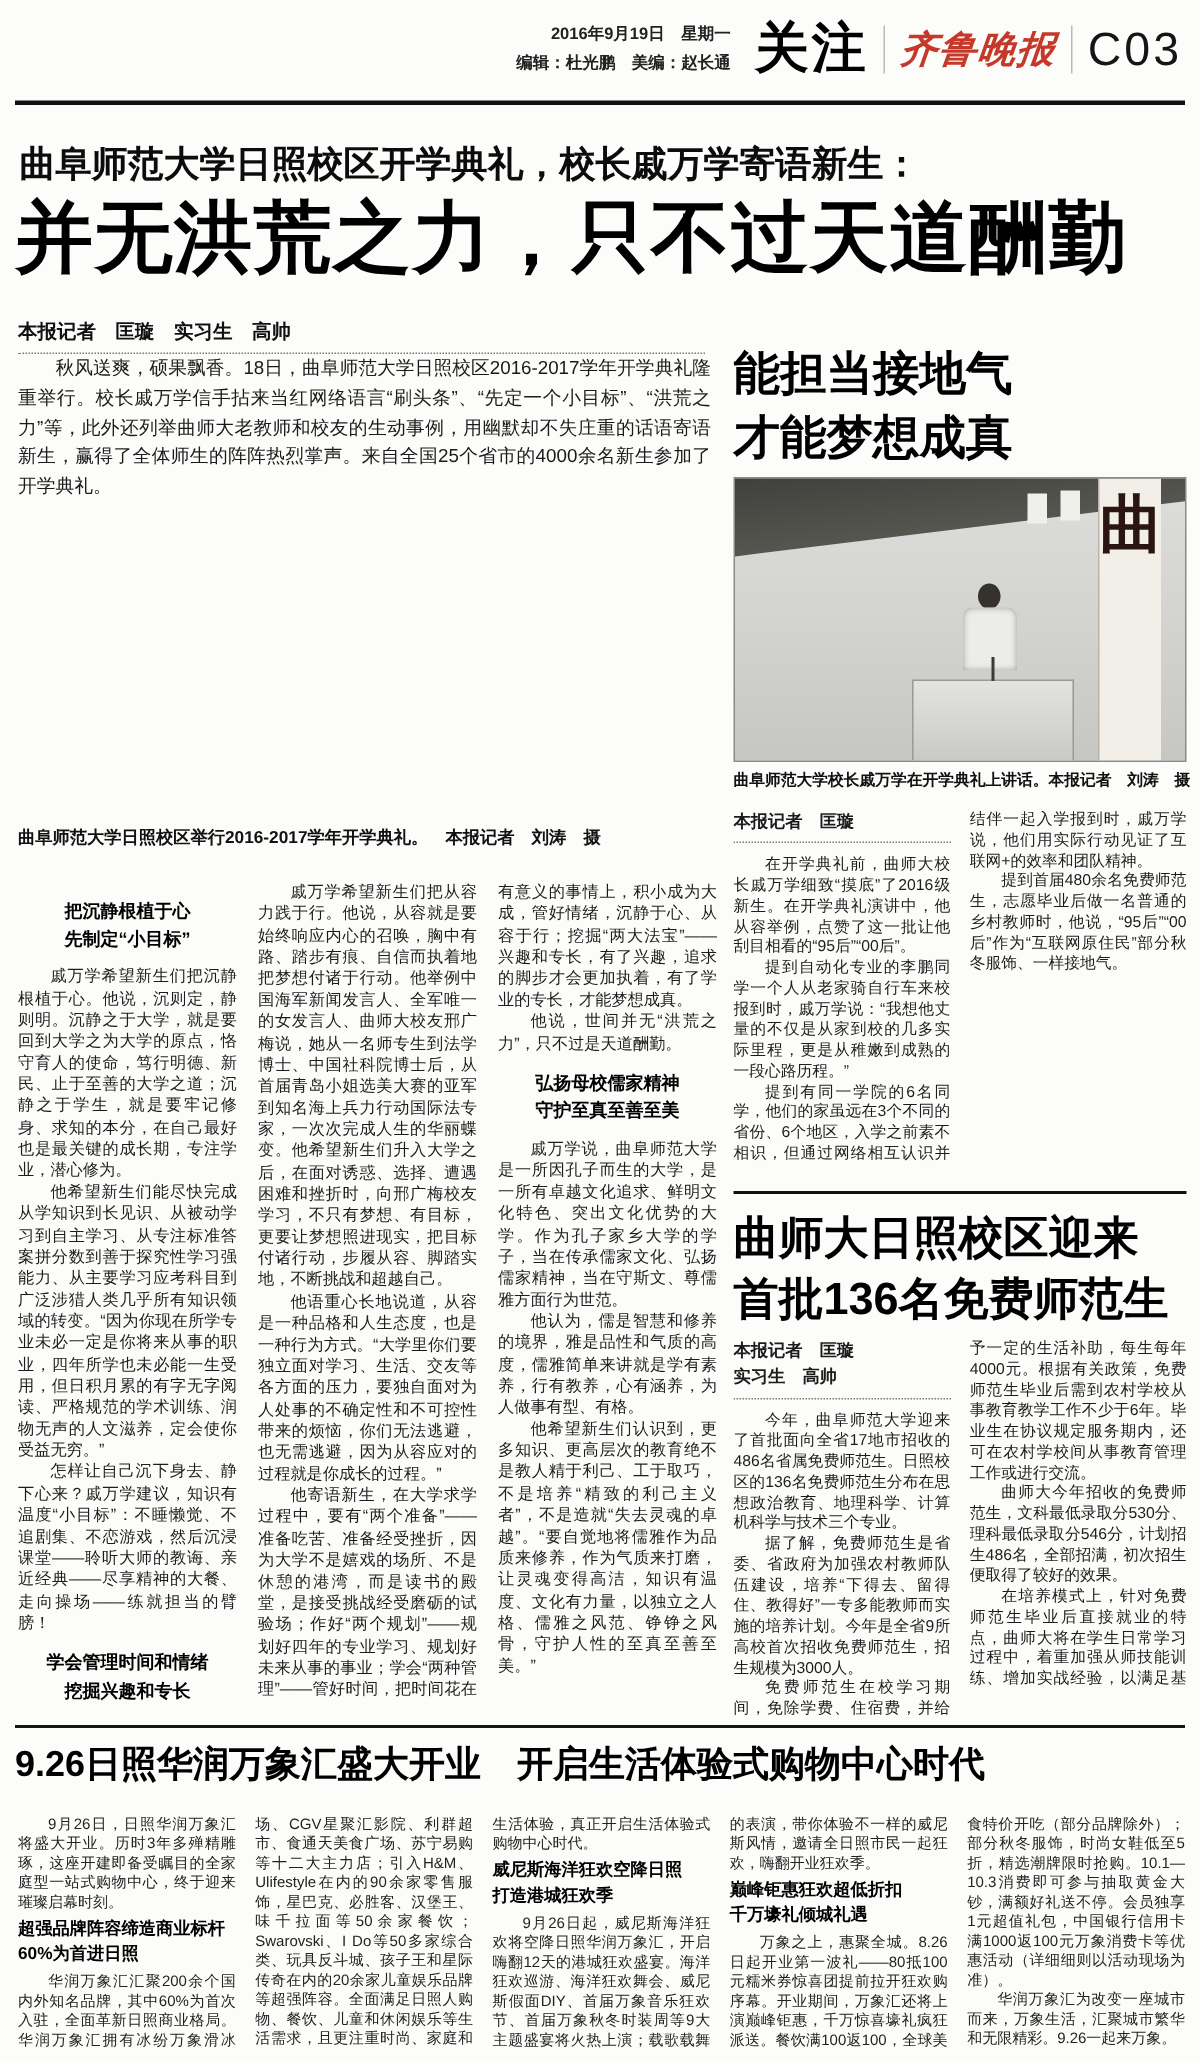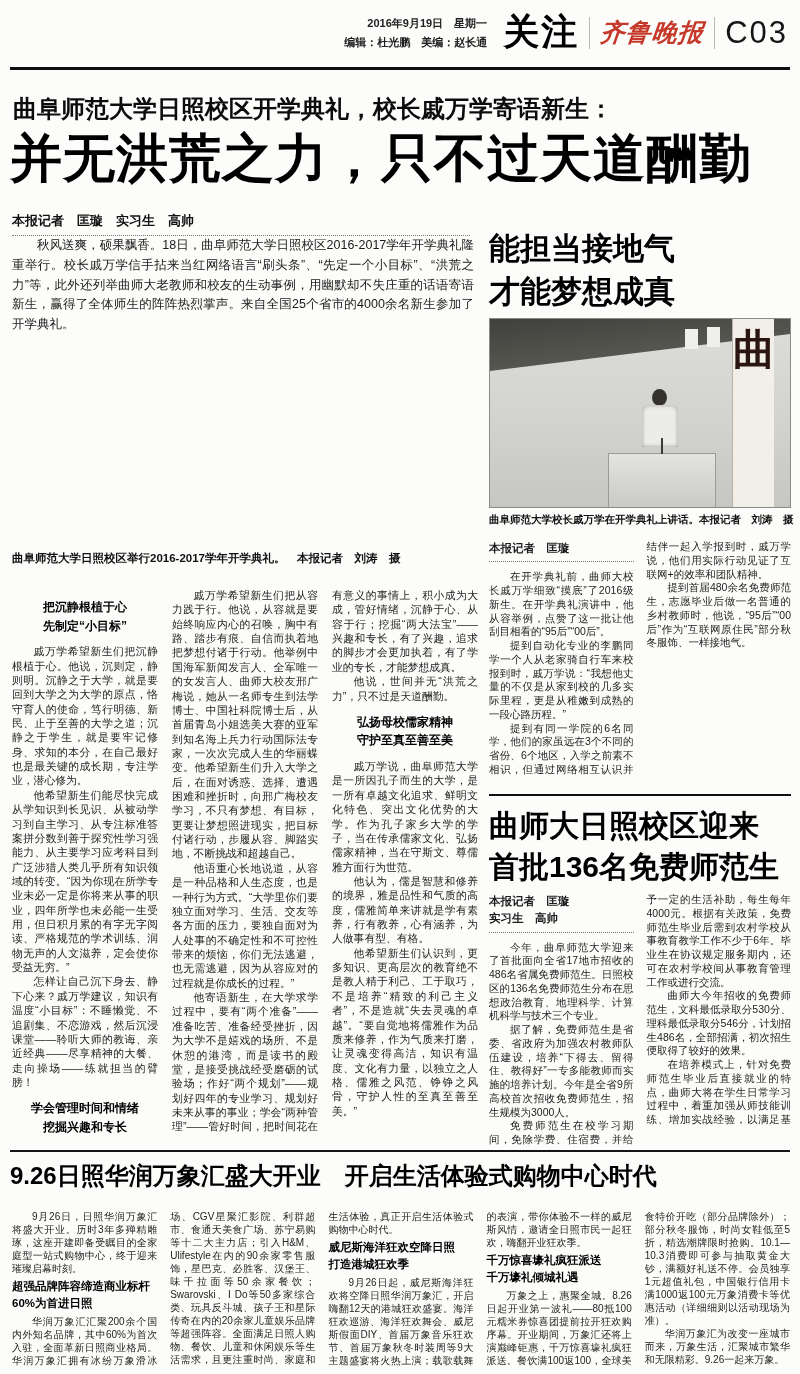--- a/index.html
+++ b/index.html
@@ -163,19 +163,19 @@
   <div class="bottom-rule"></div>
   <div class="ad-headline">9.26日照华润万象汇盛大开业　开启生活体验式购物中心时代</div>
   <div class="ad-body">
       <p class="para">9月26日，日照华润万象汇将盛大开业。历时3年多殚精雕琢，这座开建即备受瞩目的全家庭型一站式购物中心，终于迎来璀璨启幕时刻。</p>
       <h3 class="subhead">超强品牌阵容缔造商业标杆
 60%为首进日照</h3>
       <p class="para">华润万象汇汇聚200余个国内外知名品牌，其中60%为首次入驻，全面革新日照商业格局。华润万象汇拥有冰纷万象滑冰场、CGV星聚汇影院、利群超市、食通天美食广场、苏宁易购等十二大主力店；引入H&amp;M、Ulifestyle在内的90余家零售服饰，星巴克、必胜客、汉堡王、味千拉面等50余家餐饮；Swarovski、I Do等50多家综合类、玩具反斗城、孩子王和星际传奇在内的20余家儿童娱乐品牌等超强阵容。全面满足日照人购物、餐饮、儿童和休闲娱乐等生活需求，且更注重时尚、家庭和生活体验，真正开启生活体验式购物中心时代。</p>
       <h3 class="subhead">威尼斯海洋狂欢空降日照
 打造港城狂欢季</h3>
       <p class="para">9月26日起，威尼斯海洋狂欢将空降日照华润万象汇，开启嗨翻12天的港城狂欢盛宴。海洋狂欢巡游、海洋狂欢舞会、威尼斯假面DIY、首届万象音乐狂欢节、首届万象秋冬时装周等9大主题盛宴将火热上演；载歌载舞的表演，带你体验不一样的威尼斯风情，邀请全日照市民一起狂欢，嗨翻开业狂欢季。</p>
-      <h3 class="subhead">千万惊喜壕礼疯狂派送
+      <h3 class="subhead">巅峰钜惠狂欢超低折扣
 千万壕礼倾城礼遇</h3>
       <p class="para">万象之上，惠聚全城。8.26日起开业第一波礼——80抵100元糯米券惊喜团提前拉开狂欢购序幕。开业期间，万象汇还将上演巅峰钜惠，千万惊喜壕礼疯狂派送。餐饮满100返100，全球美食特价开吃（部分品牌除外）；部分秋冬服饰，时尚女鞋低至5折，精选潮牌限时抢购。10.1—10.3消费即可参与抽取黄金大钞，满额好礼送不停。会员独享1元超值礼包，中国银行信用卡满1000返100元万象消费卡等优惠活动（详细细则以活动现场为准）。</p>
       <p class="para">华润万象汇为改变一座城市而来，万象生活，汇聚城市繁华和无限精彩。9.26一起来万象。</p>
     </div>
 
 </div>
 
 </body></html>

